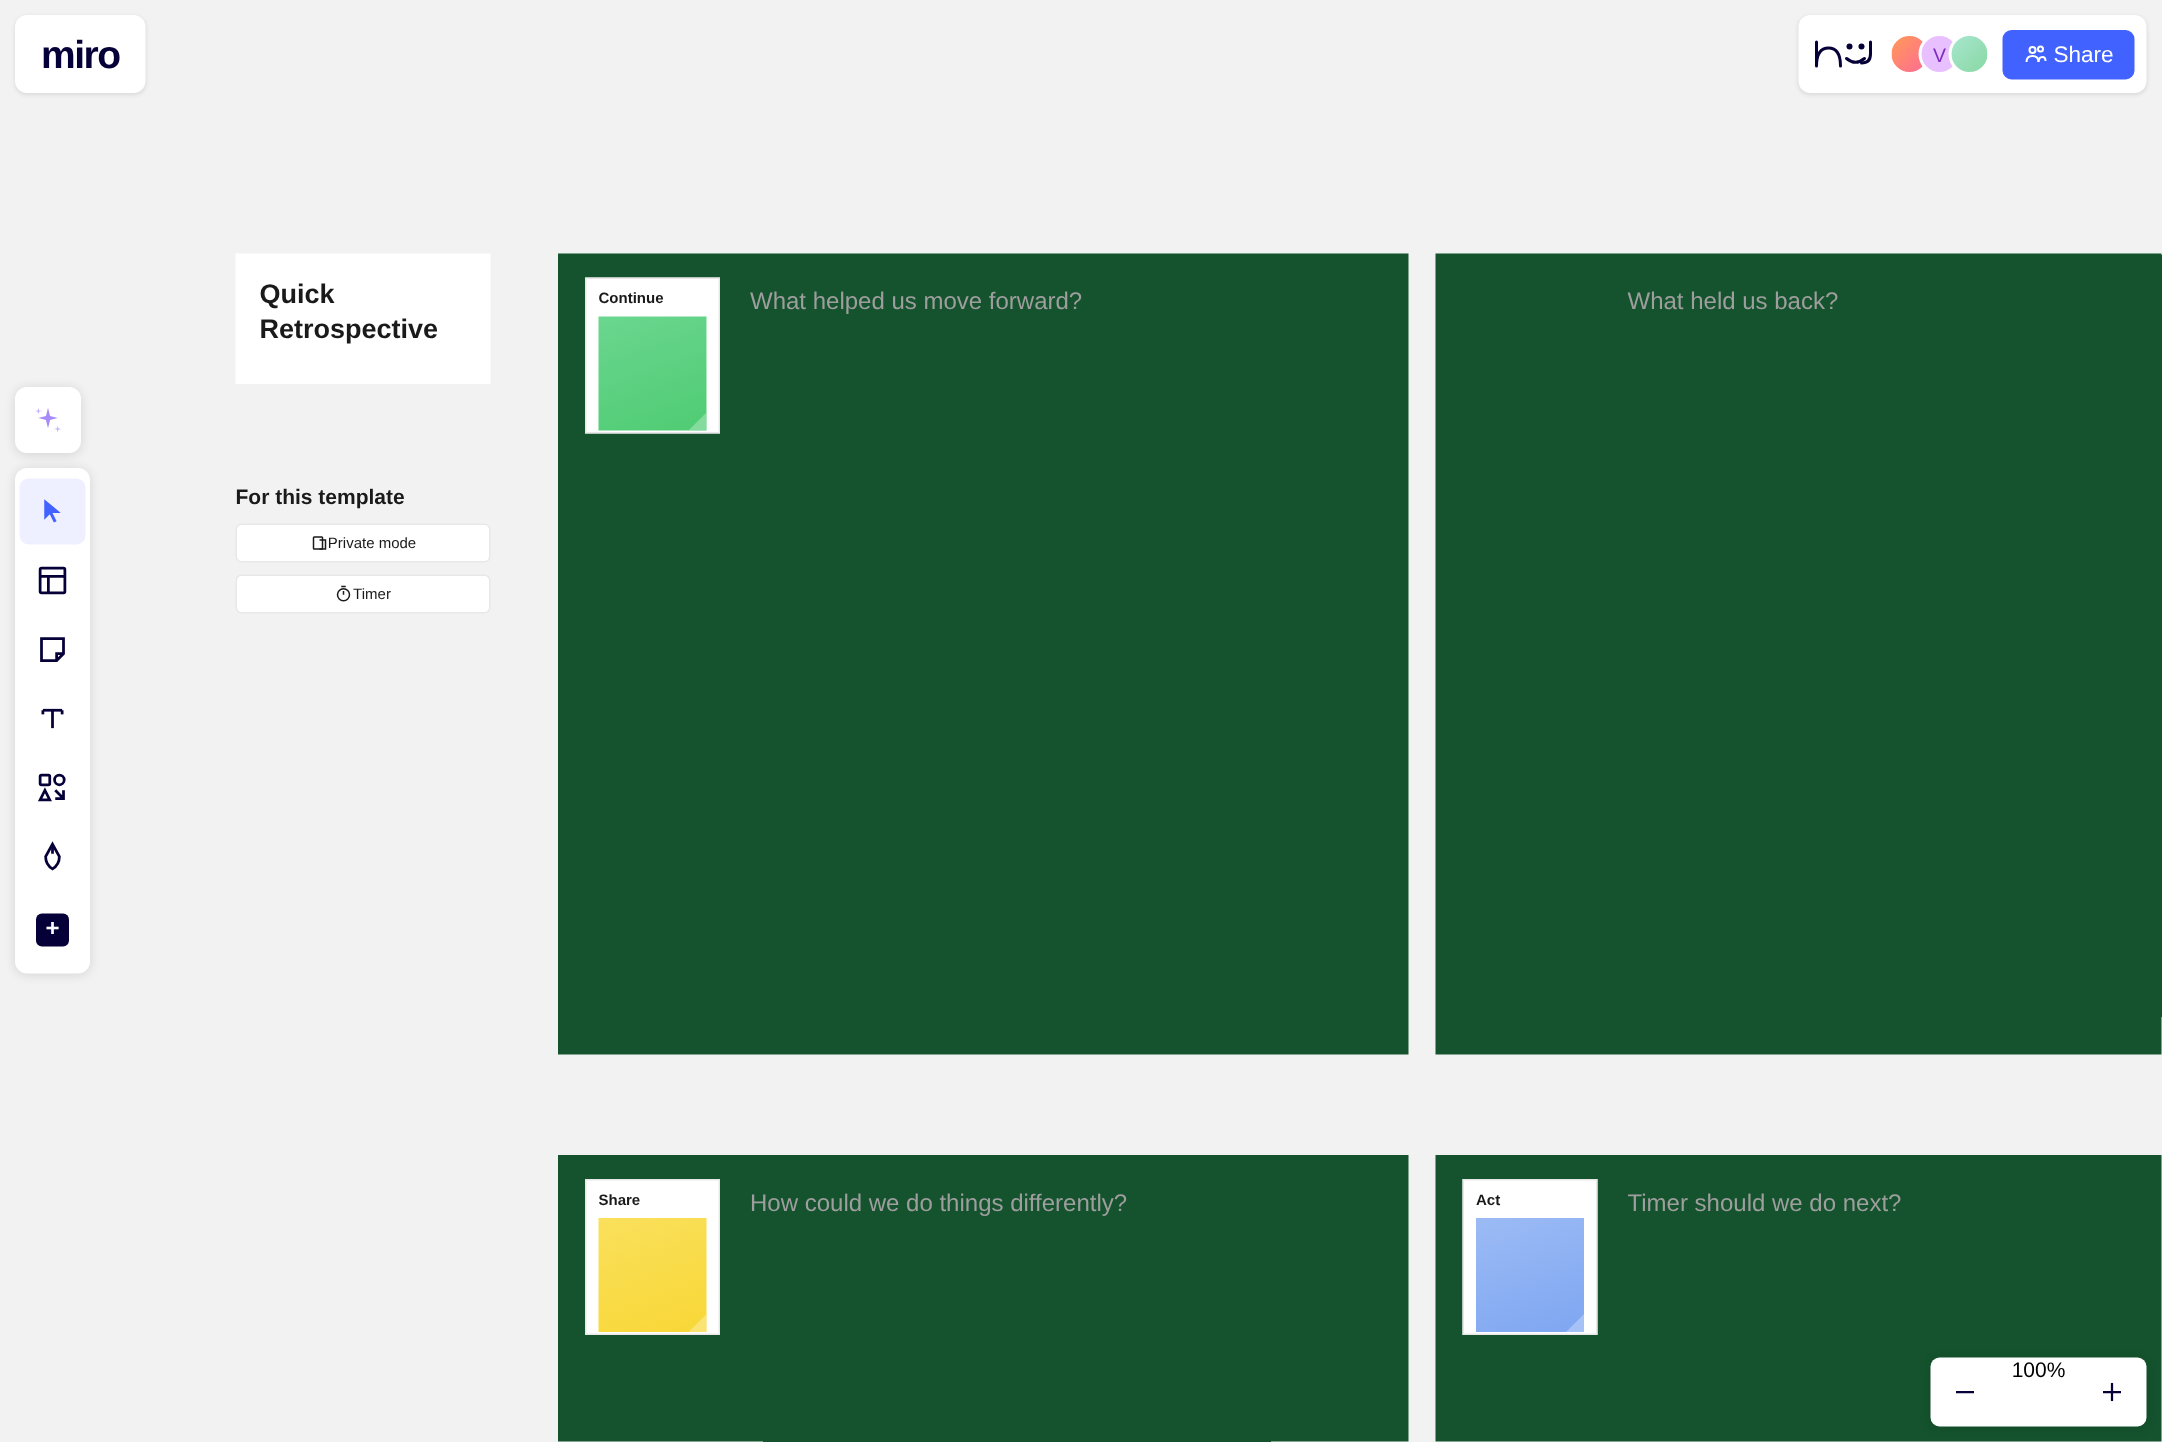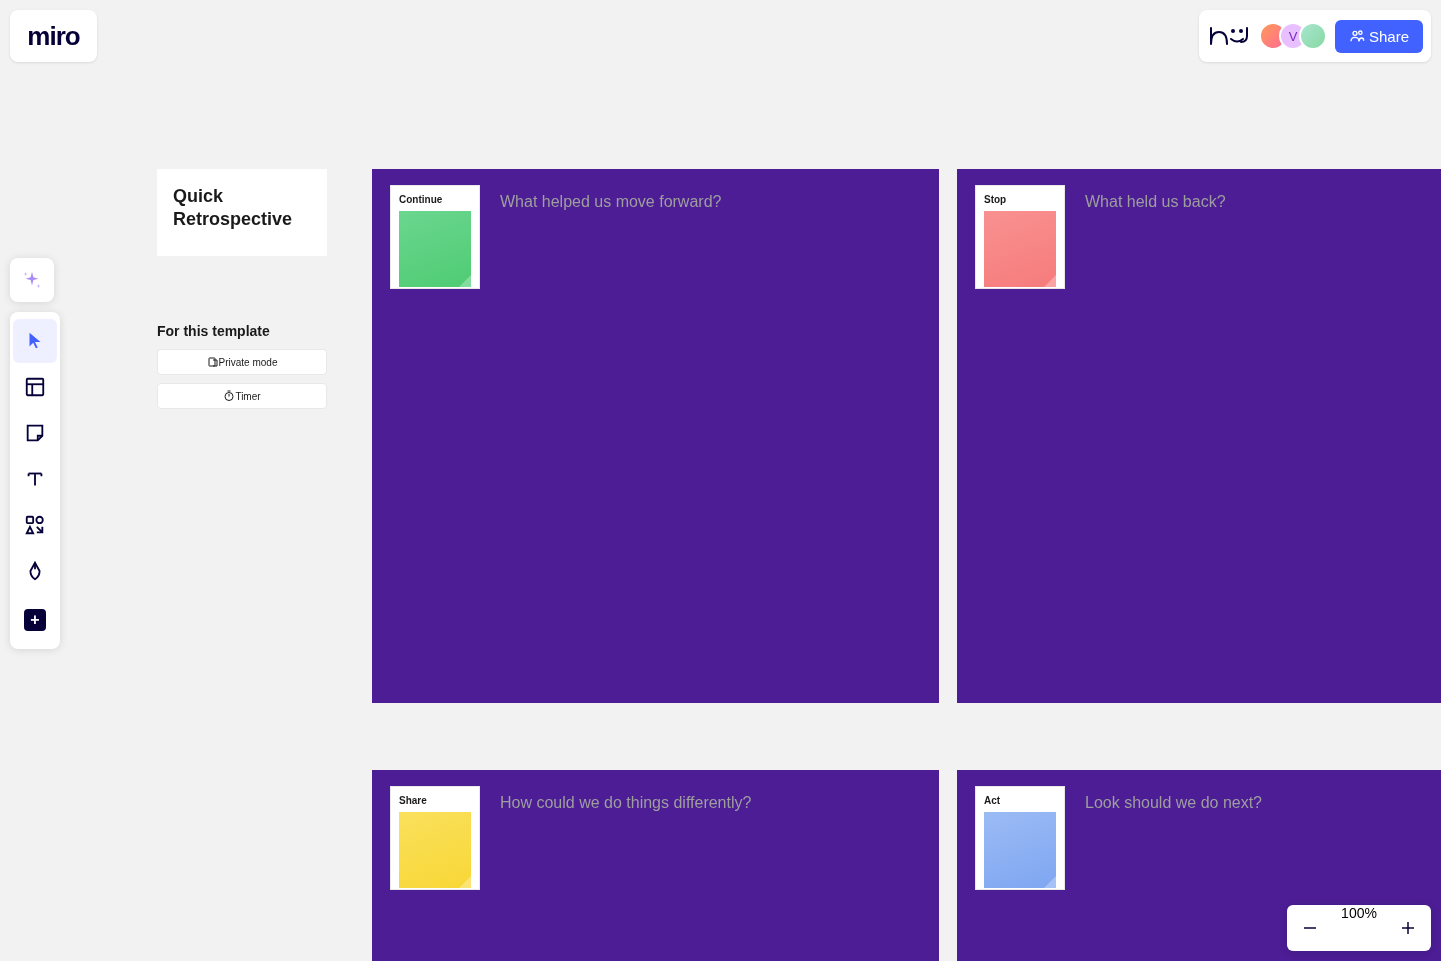--- a/index.html
+++ b/index.html
@@ -230,21 +230,21 @@
       align-items: center;
       justify-content: center;
       gap: 0;
       margin-bottom: 8px;
       cursor: pointer;
     }
 
     
     .quadrant {
       position: absolute;
-      background: #4c1d95;
+      background: #14532d;
       text-decoration: underline;
     }
 
     .quadrant-continue {
       left: 372px;
       top: 169px;
       width: 567px;
       height: 534px;
     }
 
@@ -463,41 +463,37 @@
 
   <div class="quadrant quadrant-continue">
     <div class="sticky-thumb">
       <div class="sticky-label">Continue</div>
       <div class="sticky-note green"></div>
     </div>
     <div class="quadrant-question">What helped us move forward?</div>
   </div>
 
   <div class="quadrant quadrant-stop">
-    <div class="sticky-thumb">
-      <div class="sticky-label">Stop</div>
-      <div class="sticky-note red"></div>
-    </div>
     <div class="quadrant-question">What held us back?</div>
   </div>
 
   <div class="quadrant quadrant-invent">
     <div class="sticky-thumb">
       <div class="sticky-label">Share</div>
       <div class="sticky-note yellow"></div>
     </div>
     <div class="quadrant-question">How could we do things differently?</div>
   </div>
 
   <div class="quadrant quadrant-act">
     <div class="sticky-thumb">
       <div class="sticky-label">Act</div>
       <div class="sticky-note blue"></div>
     </div>
-    <div class="quadrant-question">Look should we do next?</div>
+    <div class="quadrant-question">Timer should we do next?</div>
   </div>
 
 </div>
 
 <div class="zoom-controls">
   <div class="zoom-btn">
     <svg width="18" height="18" viewBox="0 0 24 24" stroke="#050038" stroke-width="2">
       <line x1="4" y1="12" x2="20" y2="12"></line>
     </svg>
   </div>

